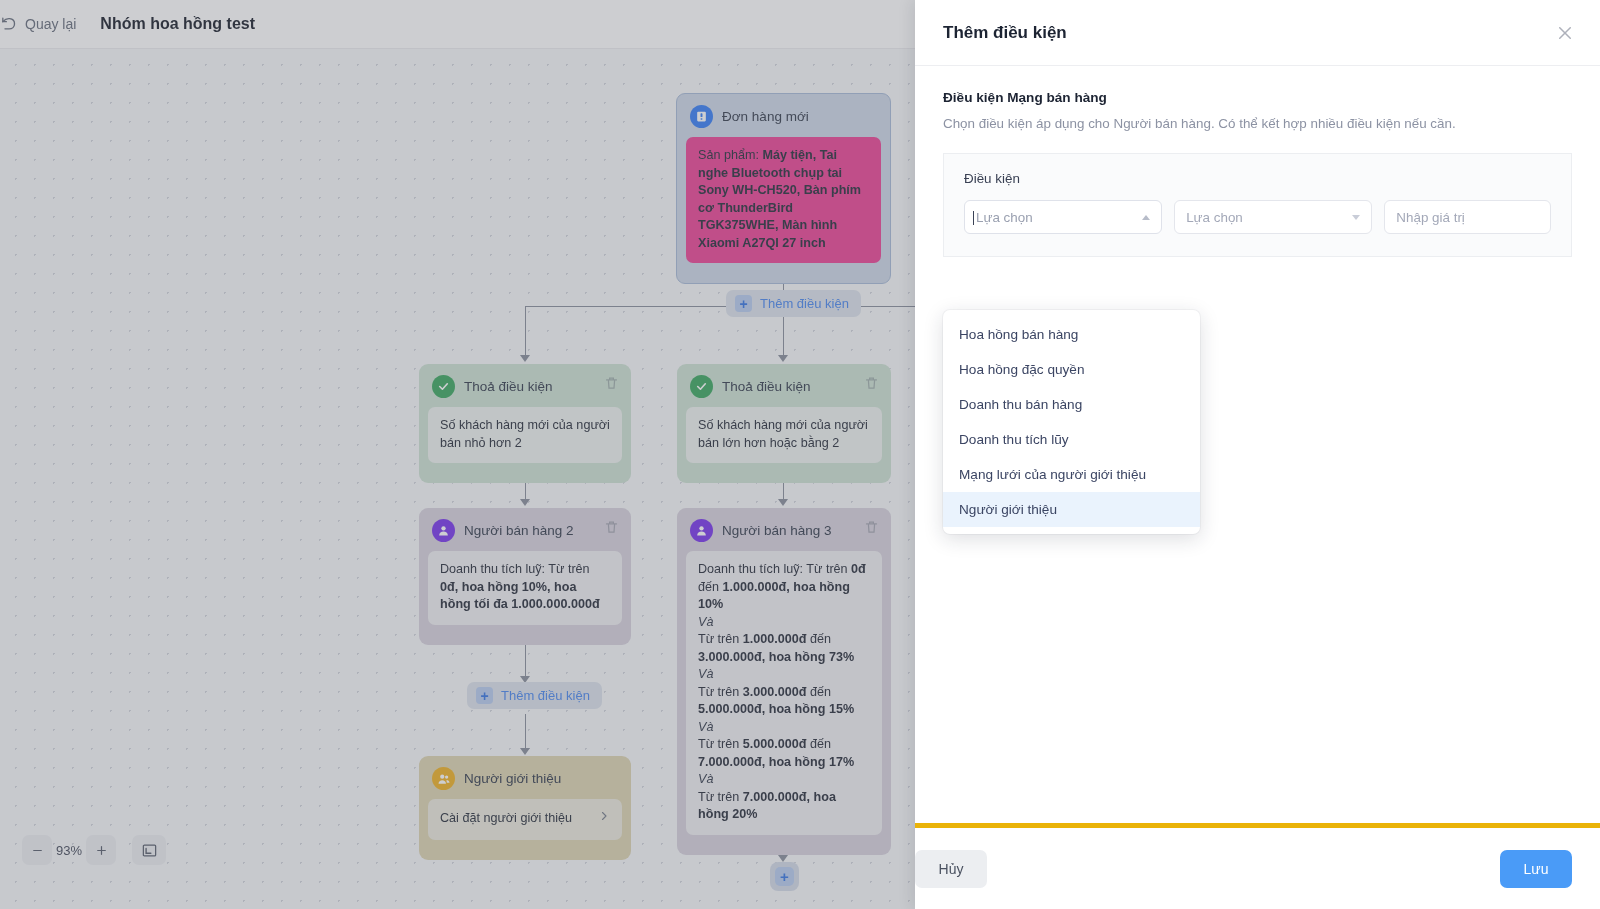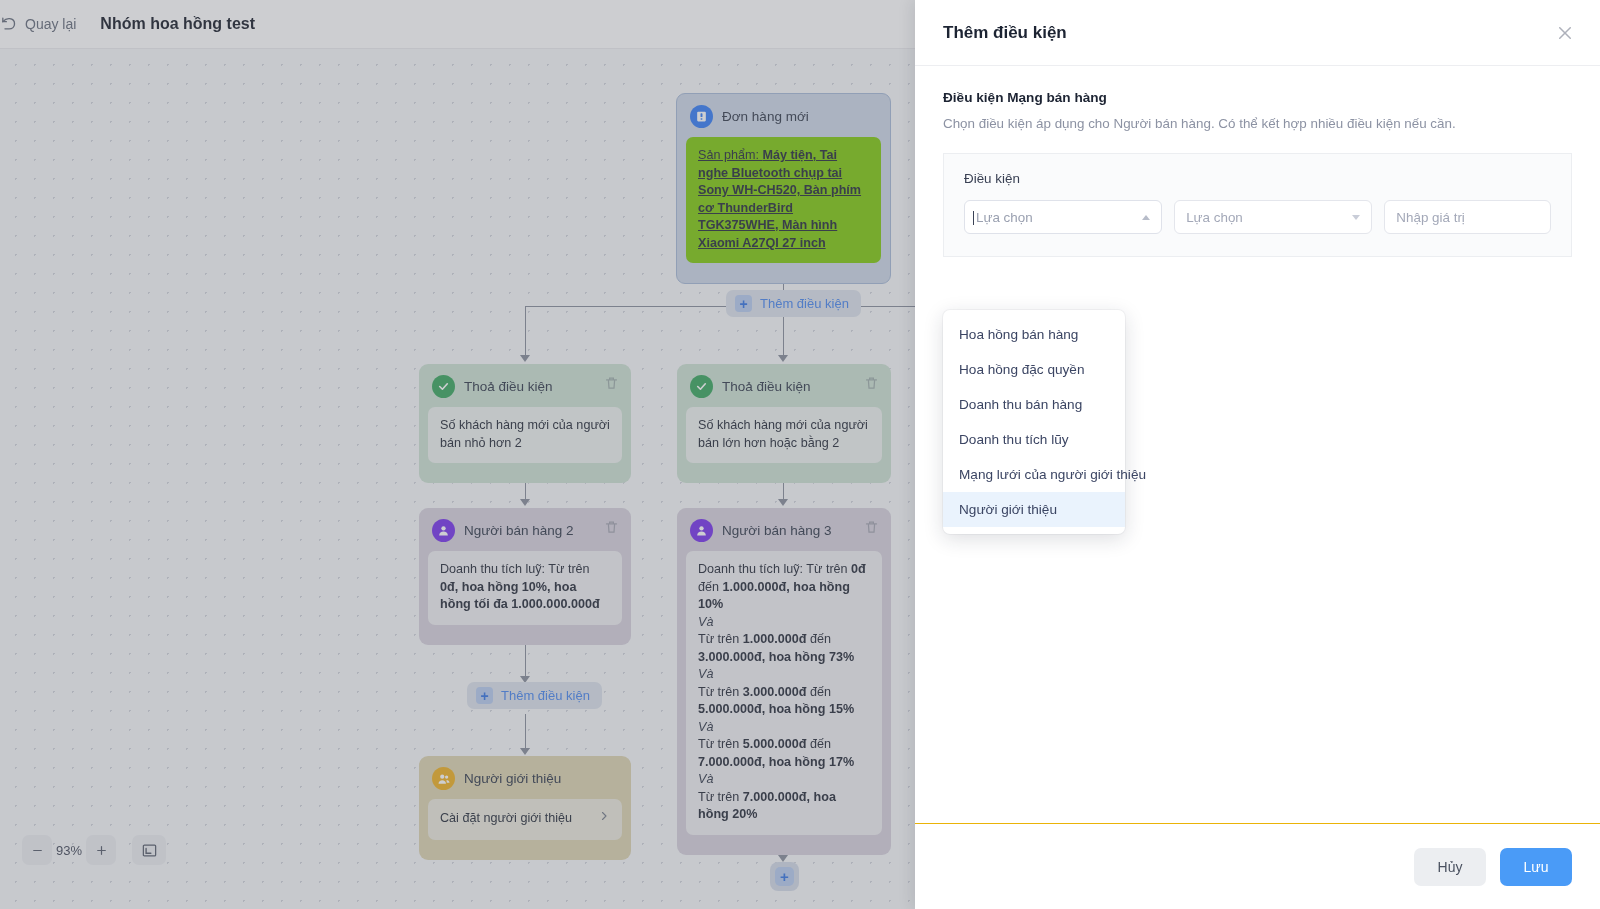--- a/index.html
+++ b/index.html
@@ -67,21 +67,21 @@
     color:#2d3340;
   }
   .node-body b { font-weight:bold; }
   .node-body i { font-style:italic; color:#3a4252; }
 
   #node-order {
     left:676px; top:93px; width:215px;
     background:#cfd9e8;
     border:1px solid #a9bcd8;
   }
-  #node-order .node-body { background:#84cc16;text-decoration:underline; }
+  #node-order .node-body { background:#ec4899; }
 
   #node-cond-1 { left:419px; top:364px; width:212px; background:#cfe3d5; }
   #node-cond-2 { left:677px; top:364px; width:214px; background:#cfe3d5; }
   #node-cond-1 .node-body, #node-cond-2 .node-body { background:#eef2ef; }
 
   #node-seller-2 { left:419px; top:508px; width:212px; background:#d8d3de; }
   #node-seller-3 { left:677px; top:508px; width:214px; background:#d8d3de; }
   #node-seller-2 .node-body, #node-seller-3 .node-body { background:#f0eff2; }
 
   #node-referrer { left:419px; top:756px; width:212px; background:#ded6b4; }
@@ -200,36 +200,36 @@
   }
   .caret {
     width:0;height:0;border-left:4.5px solid transparent;border-right:4.5px solid transparent;
   }
   .caret.up { border-bottom:5px solid #b7bcc9; }
   .caret.down { border-top:5px solid #c9cdd8; }
 
   #dropdown {
     position:absolute;
     left:28px; top:244px;
-    width:182px;
+    width:257px;
     background:#ffffff;
     border-radius:7px;
     box-shadow:0 5px 20px rgba(30,36,55,.15), 0 0 0 1px rgba(30,36,55,.04);
     padding:7px 0 7px 0;
     z-index:40;
   }
   .opt {
     padding:10px 16px; font-size:13.6px; color:#3b4563; cursor:pointer; white-space:nowrap;
   }
   .opt.active { background:#eaf3fd; }
 
   #drawer-foot {
     height:86px; flex:0 0 86px;
-    border-top:1px solid #eab308;
-    display:flex; align-items:center; justify-content:flex-end;
+    border-top:5px solid #eab308;
+    display:flex; align-items:center; justify-content:space-between;
     gap:14px; padding-right:28px;
   }
   .fbtn {
     height:38px; min-width:72px; border-radius:7px;
     display:flex; align-items:center; justify-content:center;
     font-size:14px; cursor:pointer; padding:0 20px;
   }
   #cancel-btn { background:#eceef1; color:#4a5160; }
   #save-btn { background:#4a9bf7; color:#ffffff; }
 </style>

